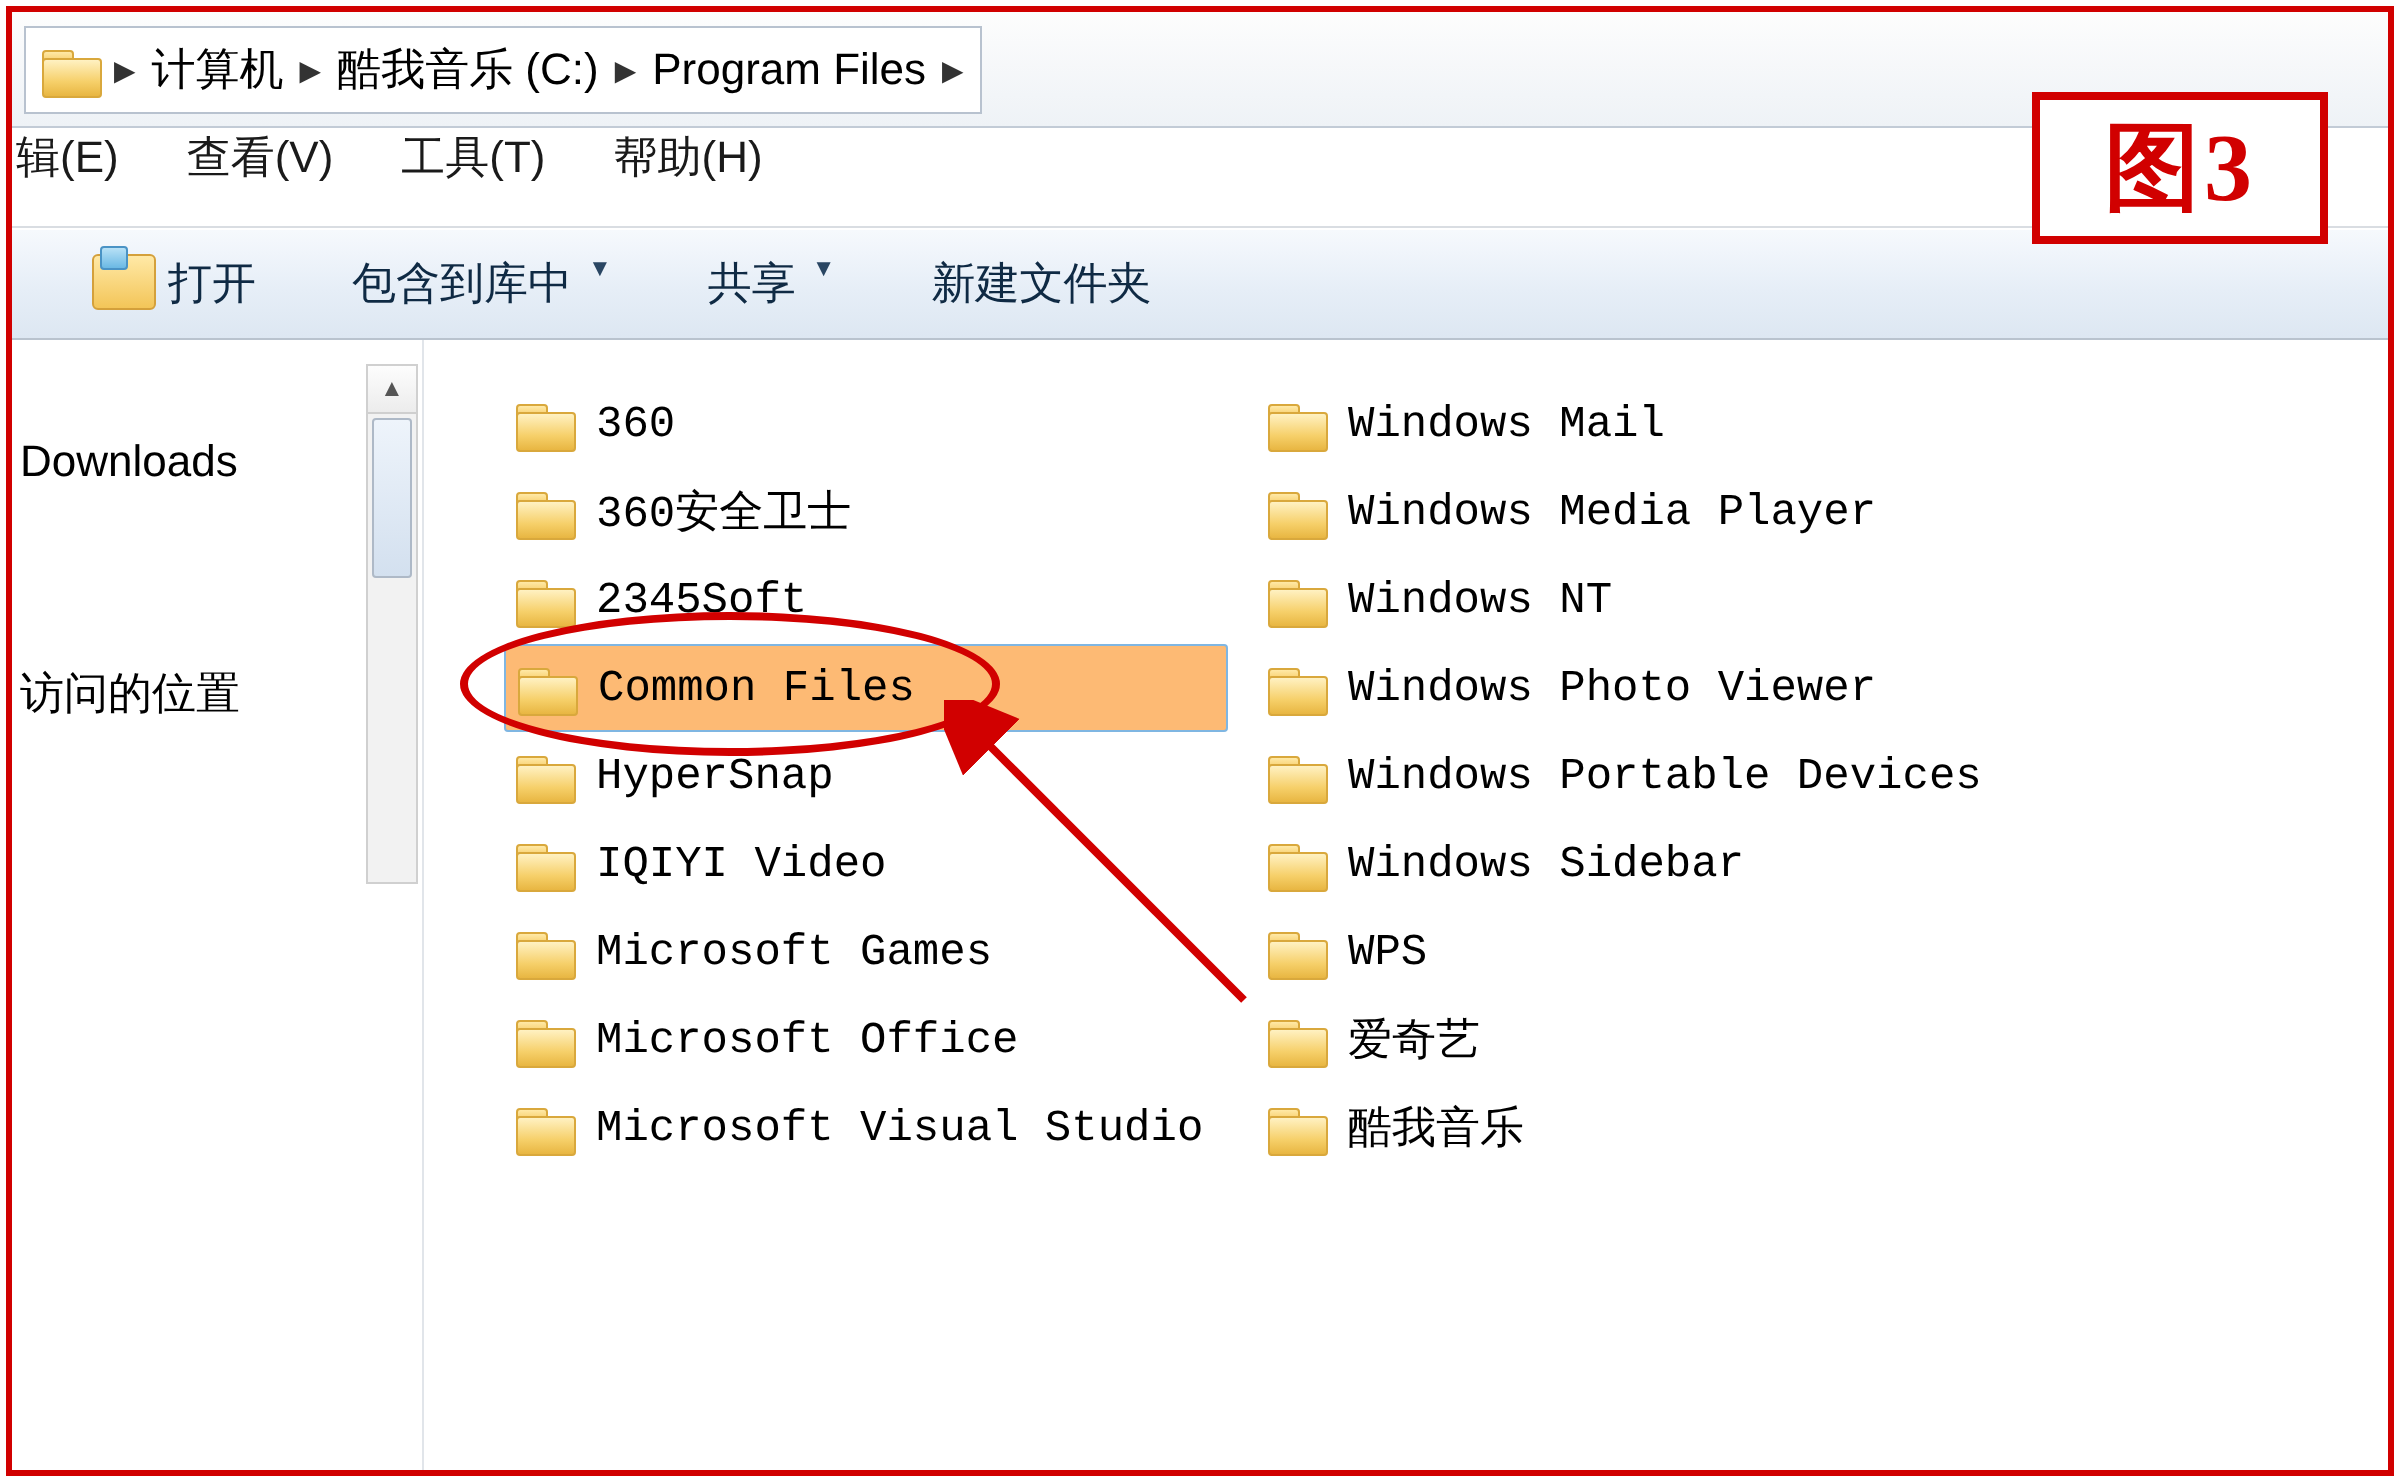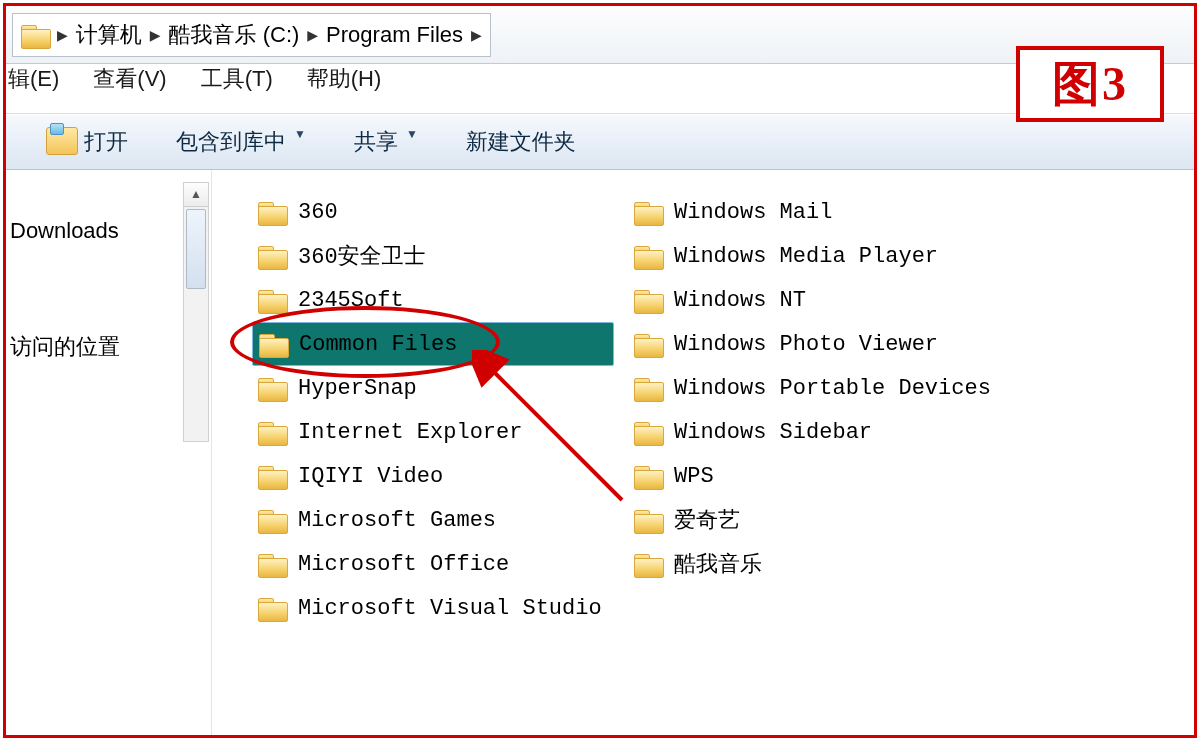--- a/index.html
+++ b/index.html
@@ -172,21 +172,21 @@
   .col-right{ left: 416px; }
   .file {
     display: flex;
     align-items: center;
     height: 44px;
     gap: 12px;
     padding: 2px 12px 2px 6px;
     white-space: nowrap;
   }
   .file.selected {
-    background: #0f766e;
+    background: #fdba74;
     border: 1px solid #7fb6e2;
     border-radius: 2px;
   }
 
   
   .annot-ellipse {
     position: absolute;
     border: 4px solid #d10000;
     border-radius: 50%;
     pointer-events: none;
@@ -268,24 +268,20 @@
           <div class="file selected">
             <span class="folder-icon"></span>
             <span>Common Files</span>
           </div>
           <div class="file">
             <span class="folder-icon"></span>
             <span>HyperSnap</span>
           </div>
           <div class="file">
             <span class="folder-icon"></span>
-            <span>Internet Explorer</span>
-          </div>
-          <div class="file">
-            <span class="folder-icon"></span>
             <span>IQIYI Video</span>
           </div>
           <div class="file">
             <span class="folder-icon"></span>
             <span>Microsoft Games</span>
           </div>
           <div class="file">
             <span class="folder-icon"></span>
             <span>Microsoft Office</span>
           </div>

